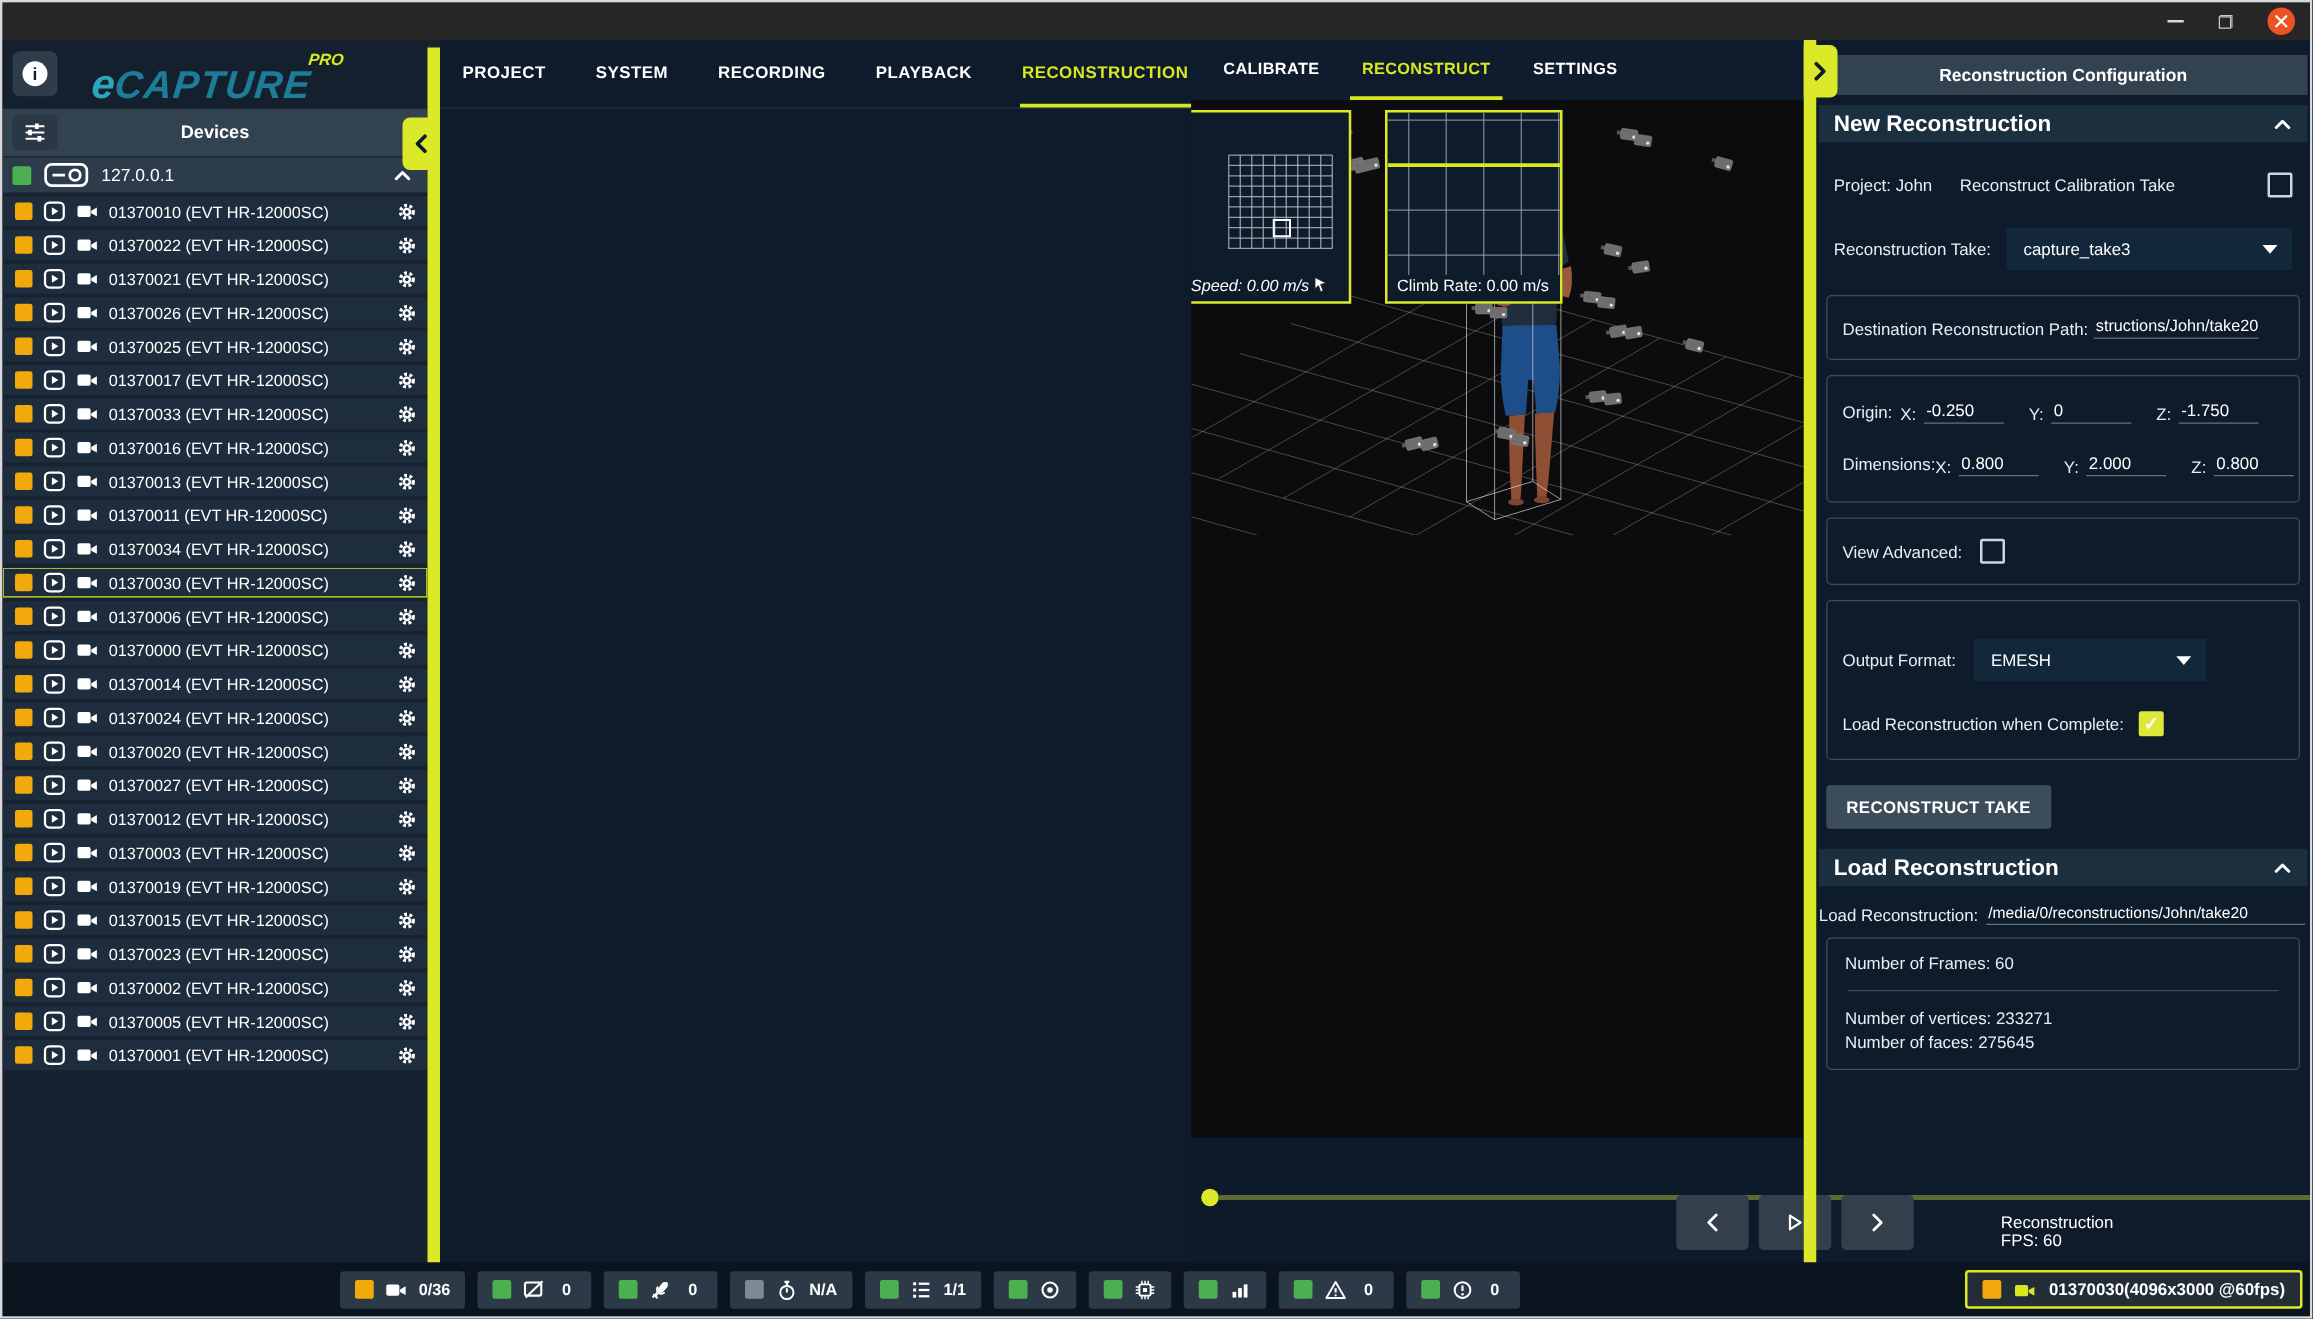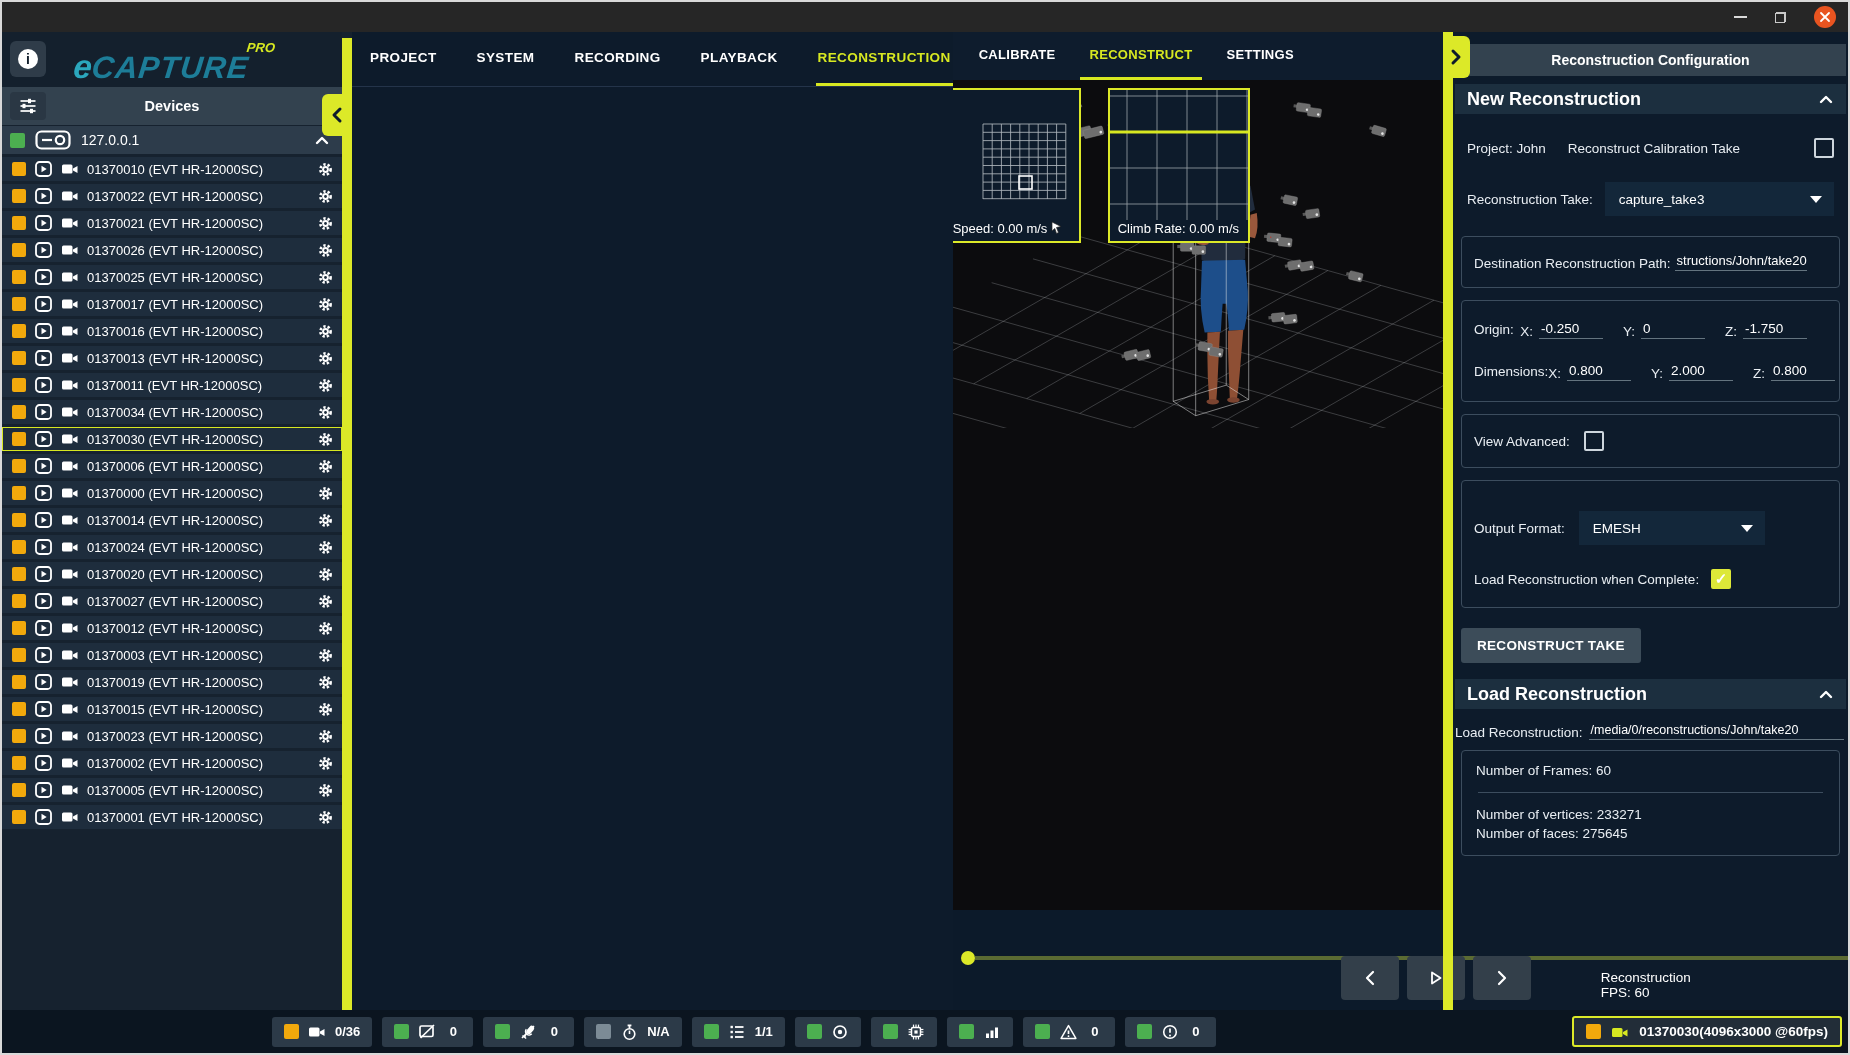--- a/index.html
+++ b/index.html
@@ -29,21 +29,21 @@
 .lower { flex:1; display:flex; min-height:0; }
 .main { flex:1; display:flex; flex-direction:column; position:relative; min-width:0; }
 .sub-tabs { height:48px; background:#0e1c2d; display:flex; padding-left:16px; gap:14px; }
 .sub-tab { display:flex; align-items:center; color:#fff; font-weight:700; font-size:13px;
   letter-spacing:.3px; border-bottom:3px solid transparent; padding:0 10px; cursor:pointer; }
 .sub-tab.active { color:#d7e821; border-color:#d7e821; }
 
 .viewport { flex:1; position:relative; background:#0c0c0e; overflow:hidden; }
 .scene { position:absolute; inset:0; }
 .widget { position:absolute; top:8px; border:2px solid #dce928; background:#0d1b2b; }
-.widget.speed { left:-10px; width:138px; height:155px; }
+.widget.speed { left:-10px; width:138px; height:155px;font-style:italic; }
 .widget.climb { left:155px; width:142px; height:155px; }
 .wlabel { position:absolute; left:8px; bottom:5px; color:#fff; font-size:13px; white-space:nowrap; }
 .cursor-glyph { position:absolute; left:106px; bottom:6px; }
 
 .controls { height:100px; background:#0c1a2a; position:relative; }
 .timeline { position:absolute; left:8px; top:22px; display:flex; align-items:center;margin-top:18px; }
 .tl-dot { width:14px; height:14px; border-radius:50%; background:#dce928; }
 .tl-line { width:1012px; height:4px; background:#5b6b33; }
 .tl-label { color:#fff; font-size:13px; margin-left:12px; }
 .transport { position:absolute; left:388px; top:46px; display:flex; gap:8px; }
@@ -319,20 +319,43 @@
                 <path d="M7 5.8 L12.2 9 L7 12.2 Z" fill="#fff"></path>
               </svg>
             </span>
             <span style="display:flex">
               <svg width="18" height="16" viewBox="0 0 18 16">
                 <rect x="1" y="3.5" width="10.5" height="9" rx="1.5" fill="#fff"></rect>
                 <path d="M12 7.5 L16.5 5 L16.5 12 L12 9.5 Z" fill="#fff"></path>
               </svg>
             </span>
             <span class="dev-label">01370017 (EVT HR-12000SC)</span>
+            <span class="gear">
+              <svg width="17" height="17" viewBox="0 0 18 18">
+                <circle cx="9" cy="9" r="5.4" fill="none" stroke="#fff" stroke-width="2.8" stroke-dasharray="2.4 2.1"></circle>
+                <circle cx="9" cy="9" r="3.6" fill="#fff"></circle>
+                <circle cx="9" cy="9" r="1.5" fill="#1e2d3d"></circle>
+              </svg>
+            </span>
+          </div>
+          <div class="device-row">
+            <span class="sq orange"></span>
+            <span style="display:flex">
+              <svg width="19" height="18" viewBox="0 0 18 18">
+                <rect x="1.5" y="2" width="15" height="14" rx="3.5" fill="none" stroke="#fff" stroke-width="1.8"></rect>
+                <path d="M7 5.8 L12.2 9 L7 12.2 Z" fill="#fff"></path>
+              </svg>
+            </span>
+            <span style="display:flex">
+              <svg width="18" height="16" viewBox="0 0 18 16">
+                <rect x="1" y="3.5" width="10.5" height="9" rx="1.5" fill="#fff"></rect>
+                <path d="M12 7.5 L16.5 5 L16.5 12 L12 9.5 Z" fill="#fff"></path>
+              </svg>
+            </span>
+            <span class="dev-label">01370033 (EVT HR-12000SC)</span>
             <span class="gear">
               <svg width="17" height="17" viewBox="0 0 18 18">
                 <circle cx="9" cy="9" r="5.4" fill="none" stroke="#fff" stroke-width="2.8" stroke-dasharray="2.4 2.1"></circle>
                 <circle cx="9" cy="9" r="3.6" fill="#fff"></circle>
                 <circle cx="9" cy="9" r="1.5" fill="#1e2d3d"></circle>
               </svg>
             </span>
           </div>
           <div class="device-row">
             <span class="sq orange"></span>

